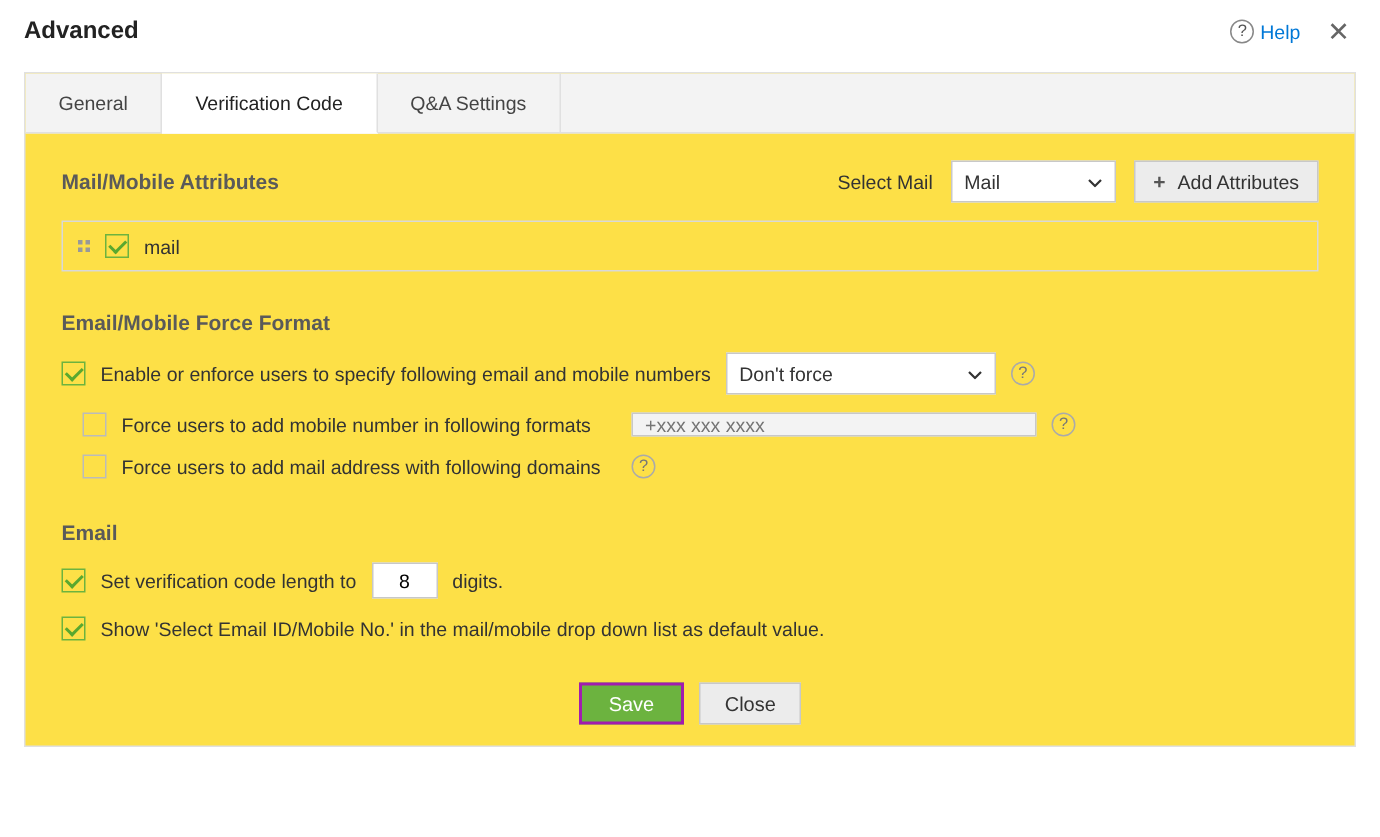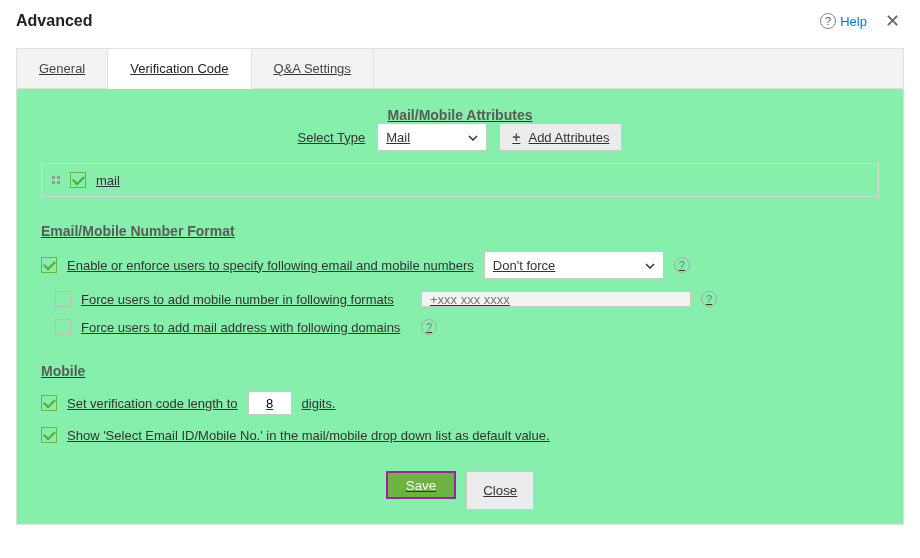--- a/index.html
+++ b/index.html
@@ -49,22 +49,21 @@
   }
   .close-x {
     font-size: 18px;
     color: #666;
     cursor: pointer;
     padding: 0 4px;
   }
   .panel {
     border: 1px solid #e0e0e0;
     margin: 8px 16px 0 16px;
-    background: #86efac;
-    text-decoration: underline;
+    background: #fde047;
   }
   .tabs {
     display: flex;
     background: #f3f3f3;
     border-bottom: 1px solid #e0e0e0;
   }
   .tab {
     padding: 12px 22px;
     font-size: 13px;
     color: #444;
@@ -78,21 +77,20 @@
     color: #222;
   }
   .content {
     padding: 18px 24px 6px 24px;
   }
   .row-top {
     display: flex;
     align-items: center;
     justify-content: space-between;
     margin-bottom: 12px;
-    flex-direction: column;
   }
   .section-title {
     font-size: 14px;
     font-weight: 700;
     color: #5a5a5a;
   }
   .row-top-right {
     display: flex;
     align-items: center;
     gap: 12px;
@@ -226,21 +224,21 @@
     color: #fff;
     border: 2px solid #a21caf;
     height: 28px;
     padding: 0 18px;
     cursor: pointer;
   }
   .btn-close {
     background: #ececec;
     color: #333;
     border: 1px solid #c8c8c8;
-    height: 39px;
+    height: 28px;
     padding: 0 16px;
     cursor: pointer;
   }
 </style>
 </head>
 <body>
 
 <div class="titlebar">
   <div class="titlebar-left">Advanced</div>
   <div class="titlebar-right">
@@ -256,21 +254,21 @@
   <div class="tabs">
     <div class="tab">General</div>
     <div class="tab active">Verification Code</div>
     <div class="tab">Q&amp;A Settings</div>
   </div>
 
   <div class="content">
     <div class="row-top">
       <div class="section-title">Mail/Mobile Attributes</div>
       <div class="row-top-right">
-        <span class="select-type-label">Select Type</span>
+        <span class="select-type-label">Select Mail</span>
         <div class="select-box">
           <span>Mail</span>
           <span class="chev">
             <svg width="10" height="6" viewBox="0 0 10 6">
                 <path d="M1 1 L5 5 L9 1" stroke="#333" stroke-width="1.5" fill="none"></path>
               </svg>
           </span>
         </div>
         <div class="btn">
           <span class="plus">+</span>
@@ -283,21 +281,21 @@
       <span class="drag-handle">
           <i></i>
           <i></i>
           <i></i>
           <i></i>
         </span>
       <span class="checkbox checked"></span>
       <span>mail</span>
     </div>
 
-    <div class="section-title2">Email/Mobile Number Format</div>
+    <div class="section-title2">Email/Mobile Force Format</div>
 
     <div class="form-row">
       <span class="checkbox checked"></span>
       <label>Enable or enforce users to specify following email and mobile numbers</label>
       <div class="select-box select-wide">
         <span>Don't force</span>
         <span class="chev">
           <svg width="10" height="6" viewBox="0 0 10 6">
               <path d="M1 1 L5 5 L9 1" stroke="#333" stroke-width="1.5" fill="none"></path>
             </svg>
@@ -312,21 +310,21 @@
       <input class="text-input" placeholder="+xxx xxx xxxx" style="">
       <span class="help-icon">?</span>
     </div>
 
     <div class="form-row indent" style="margin-bottom:28px">
       <span class="checkbox gray"></span>
       <label style="width:330px">Force users to add mail address with following domains</label>
       <span class="help-icon">?</span>
     </div>
 
-    <div class="section-title2">Mobile</div>
+    <div class="section-title2">Email</div>
 
     <div class="form-row">
       <span class="checkbox checked"></span>
       <label>Set verification code length to</label>
       <input class="num-input" value="8" style="">
       <label>digits.</label>
     </div>
 
     <div class="form-row">
       <span class="checkbox checked"></span>

